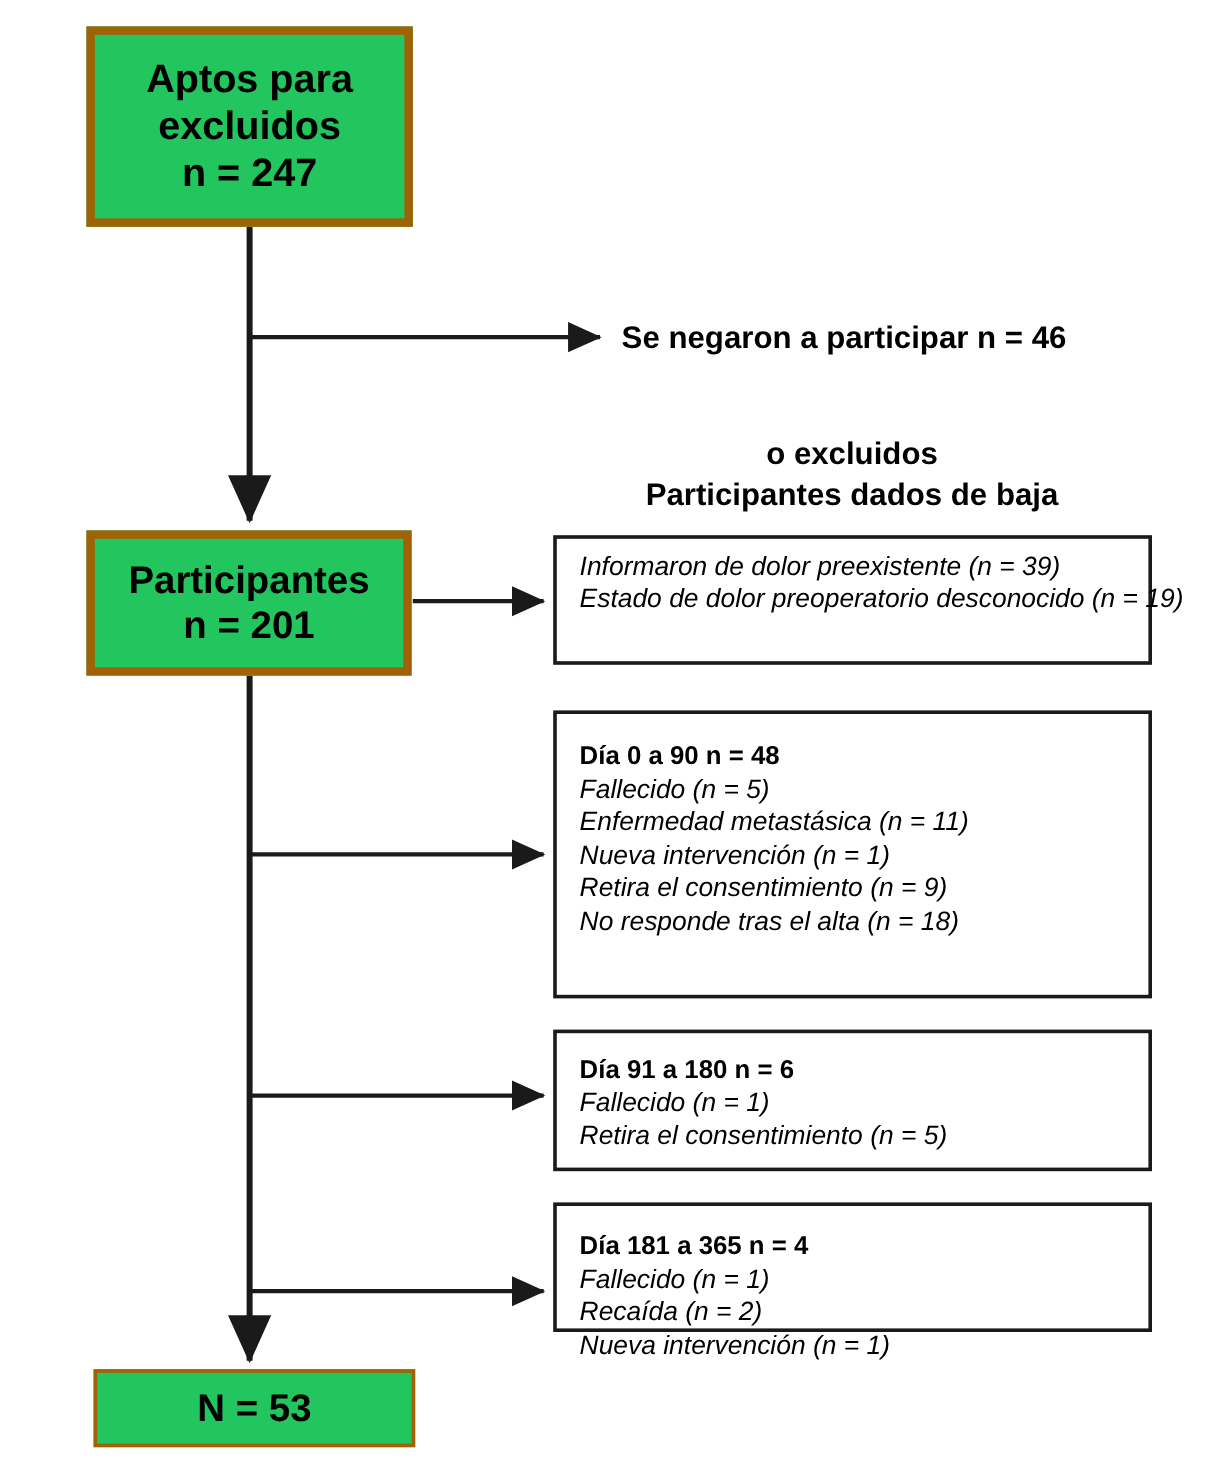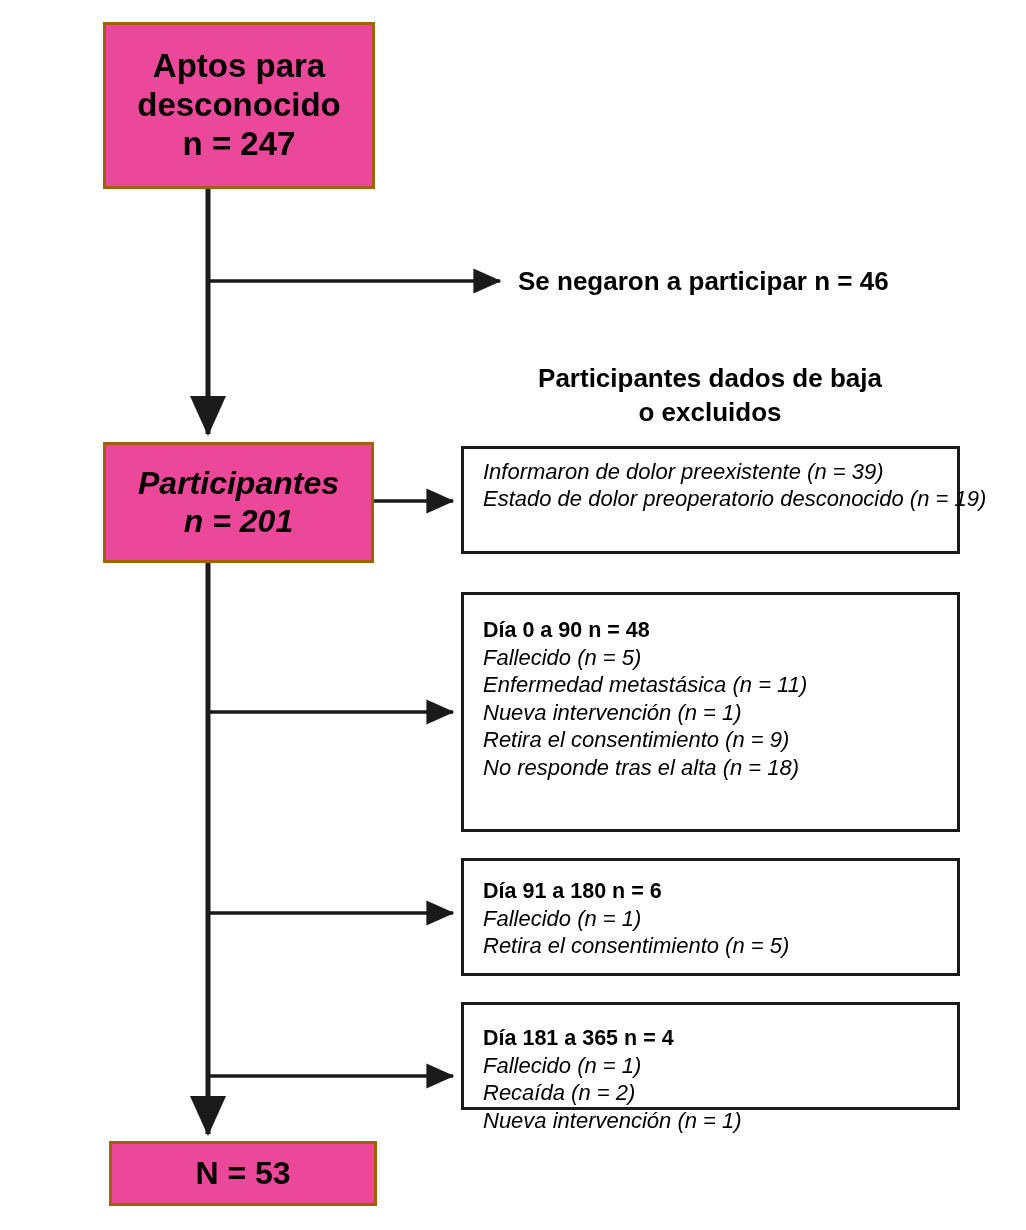--- a/index.html
+++ b/index.html
@@ -14,23 +14,22 @@
     background: #ffffff;
     font-family: "Liberation Sans", sans-serif;
     color: #000000;
     overflow: hidden;
   }
 
   
   .box {
     position: absolute;
     box-sizing: border-box;
-    border: 3px solid #a16207;
-    background: #ec4899;
-    margin-left: 31px;
+    border: 7px solid #a16207;
+    background: #22c55e;
   }
   .box-main {
     display: flex;
     flex-direction: column;
     align-items: center;
     justify-content: center;
     text-align: center;
     font-weight: bold;
   }
   .box-main .line {
@@ -39,21 +38,20 @@
     white-space: nowrap;
   }
 
   #box-eligible {
     left: 72px; top: 22px; width: 272px; height: 167px;
     font-size: 33px;
   }
   #box-participants {
     left: 72px; top: 442px; width: 271px; height: 121px;
     font-size: 32px;
-    font-style: italic;
   }
   #box-final {
     left: 78px; top: 1141px; width: 268px; height: 65px;
     font-size: 32px;
     border-width: 3px;
   }
 
   
   .excl-box {
     position: absolute;
@@ -135,38 +133,38 @@
 
     <path d="M208,712 L453,712" stroke="#1a1a1a" stroke-width="3.5" fill="none" marker-end="url(#arrow)"></path>
 
     <path d="M208,913 L453,913" stroke="#1a1a1a" stroke-width="3.5" fill="none" marker-end="url(#arrow)"></path>
 
     <path d="M208,1076 L453,1076" stroke="#1a1a1a" stroke-width="3.5" fill="none" marker-end="url(#arrow)"></path>
   </svg>
 
   <div class="box box-main" id="box-eligible">
     <span class="line">Aptos para</span>
-    <span class="line">desconocido</span>
+    <span class="line">excluidos</span>
     <span class="line">n = 247</span>
   </div>
 
   <div class="box box-main" id="box-participants">
     <span class="line">Participantes</span>
     <span class="line">n = 201</span>
   </div>
 
   <div class="box box-main" id="box-final">
     <span class="line">N = 53</span>
   </div>
 
   <div id="refusal-label">Se negaron a participar n = 46</div>
 
   <div id="drop-heading">
+    <span class="line">o excluidos</span>
     <span class="line">Participantes dados de baja</span>
-    <span class="line">o excluidos</span>
   </div>
 
   <div class="excl-box" id="excl-0">
     <div class="excl-item">Informaron de dolor preexistente (n = 39)</div>
     <div class="excl-item">Estado de dolor preoperatorio desconocido (n = 19)</div>
   </div>
 
   <div class="excl-box" id="excl-1">
     <div class="excl-title">Día 0 a 90 n = 48</div>
     <div class="excl-item">Fallecido (n = 5)</div>

